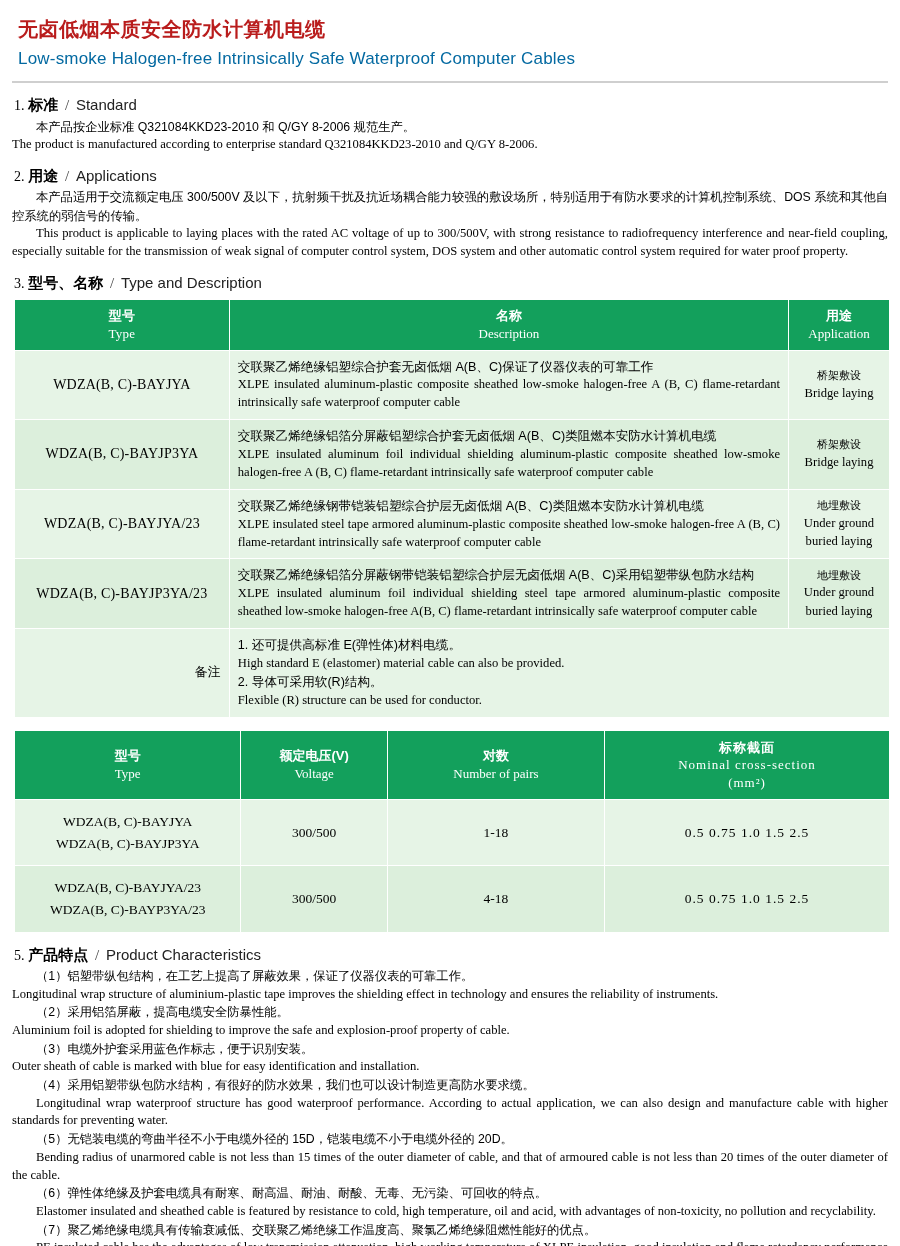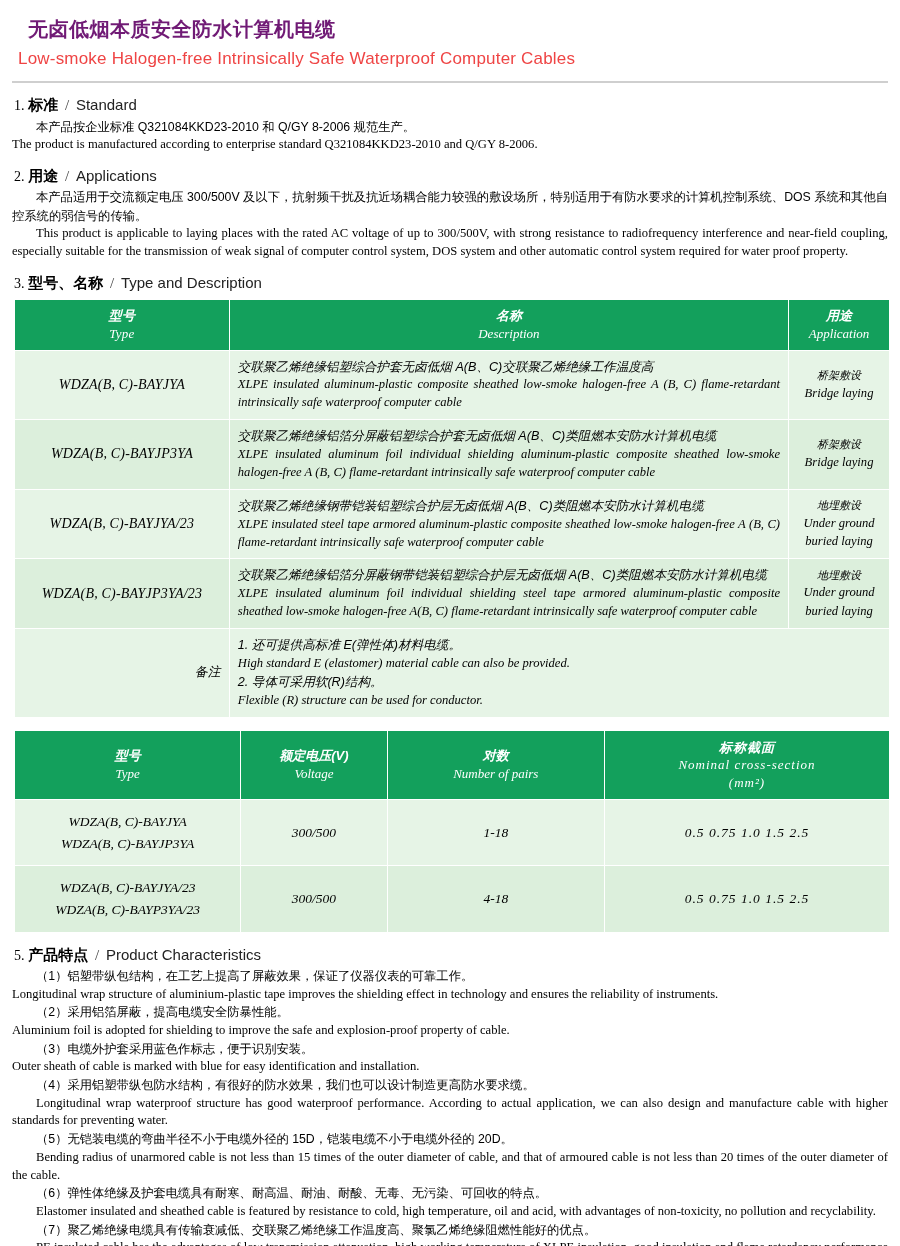--- a/index.html
+++ b/index.html
@@ -12,28 +12,28 @@
     color: #000;
   }
   .page { width: 900px; padding: 10px 12px 14px 12px; }
 
   
   .header { padding: 6px 4px 4px 4px; }
   .title-cn {
     font-family: "Liberation Sans", sans-serif;
     font-weight: bold;
     font-size: 20px;
-    color: #701a75;
+    color: #b91c1c;
     letter-spacing: 0.5px;
-    margin: 0 0 6px 12px;
+    margin: 0 0 6px 2px;
   }
   .title-en {
     font-family: "Liberation Sans", sans-serif;
     font-size: 17px;
-    color: #ef4444;
+    color: #0369a1;
     letter-spacing: 0.2px;
     margin: 0 0 6px 2px;
   }
   .header-rule { height: 2px; background: #cfcfcf; margin: 2px 0 8px 0; }
 
   
   .section { margin: 12px 0 2px 0; }
   .sec-head {
     margin: 6px 0 2px 2px;
     font-size: 15px;
@@ -63,21 +63,21 @@
   p.body-en {
     margin: 0 0 2px 0;
     font-family: "Liberation Serif", serif;
     font-size: 12.6px;
     line-height: 1.42;
     text-align: justify;
   }
   .indent { text-indent: 24px; }
 
   
-  table { border-collapse: collapse; width: 876px; margin: 6px 0 4px 2px; font-style: italic; }
+  table { border-collapse: collapse; width: 876px; margin: 6px 0 4px 2px; }
   th, td { border: 1px solid #ffffff; vertical-align: middle; }
   thead th {
     background: #13a05c;
     color: #ffffff;
     padding: 7px 4px;
     text-align: center;
     font-weight: normal;
   }
   .th-cn { font-family: "Liberation Sans", sans-serif; font-size: 13px; font-weight: bold; display:block; line-height:1.35; }
   .th-en { font-family: "Liberation Serif", serif; font-size: 13px; display:block; line-height:1.35; }
@@ -186,21 +186,21 @@
           <th class="c-app">
             <span class="th-cn">用途</span>
             <span class="th-en">Application</span>
           </th>
         </tr>
       </thead>
       <tbody>
         <tr>
           <td class="c-type">WDZA(B, C)-BAYJYA</td>
           <td class="c-desc">
-            <span class="d-cn">交联聚乙烯绝缘铝塑综合护套无卤低烟 A(B、C)交联聚乙烯绝缘工作温度高</span>
+            <span class="d-cn">交联聚乙烯绝缘铝塑综合护套无卤低烟 A(B、C)保证了仪器仪表的可靠工作</span>
             <span class="d-en">XLPE insulated aluminum-plastic composite sheathed low-smoke halogen-free A (B, C) flame-retardant intrinsically safe waterproof computer cable</span>
           </td>
           <td class="c-app">
             <span class="a-cn">桥架敷设</span>
             <span class="a-en">Bridge laying</span>
           </td>
         </tr>
         <tr class="alt">
           <td class="c-type">WDZA(B, C)-BAYJP3YA</td>
           <td class="c-desc">
@@ -219,21 +219,21 @@
             <span class="d-en">XLPE insulated steel tape armored aluminum-plastic composite sheathed low-smoke halogen-free A (B, C) flame-retardant intrinsically safe waterproof computer cable</span>
           </td>
           <td class="c-app">
             <span class="a-cn">地埋敷设</span>
             <span class="a-en">Under ground buried laying</span>
           </td>
         </tr>
         <tr class="alt">
           <td class="c-type">WDZA(B, C)-BAYJP3YA/23</td>
           <td class="c-desc">
-            <span class="d-cn">交联聚乙烯绝缘铝箔分屏蔽钢带铠装铝塑综合护层无卤低烟 A(B、C)类阻燃本安防水计算机电缆</span>
+            <span class="d-cn">交联聚乙烯绝缘铝箔分屏蔽钢带铠装铝塑综合护层无卤低烟 A(B、C)采用铝塑带纵包防水结构</span>
             <span class="d-en">XLPE insulated aluminum foil individual shielding steel tape armored aluminum-plastic composite sheathed low-smoke halogen-free A(B, C) flame-retardant intrinsically safe waterproof computer cable</span>
           </td>
           <td class="c-app">
             <span class="a-cn">地埋敷设</span>
             <span class="a-en">Under ground buried laying</span>
           </td>
         </tr>
         <tr>
           <td class="c-type remark-label">备注</td>
           <td class="c-desc" colspan="2">

